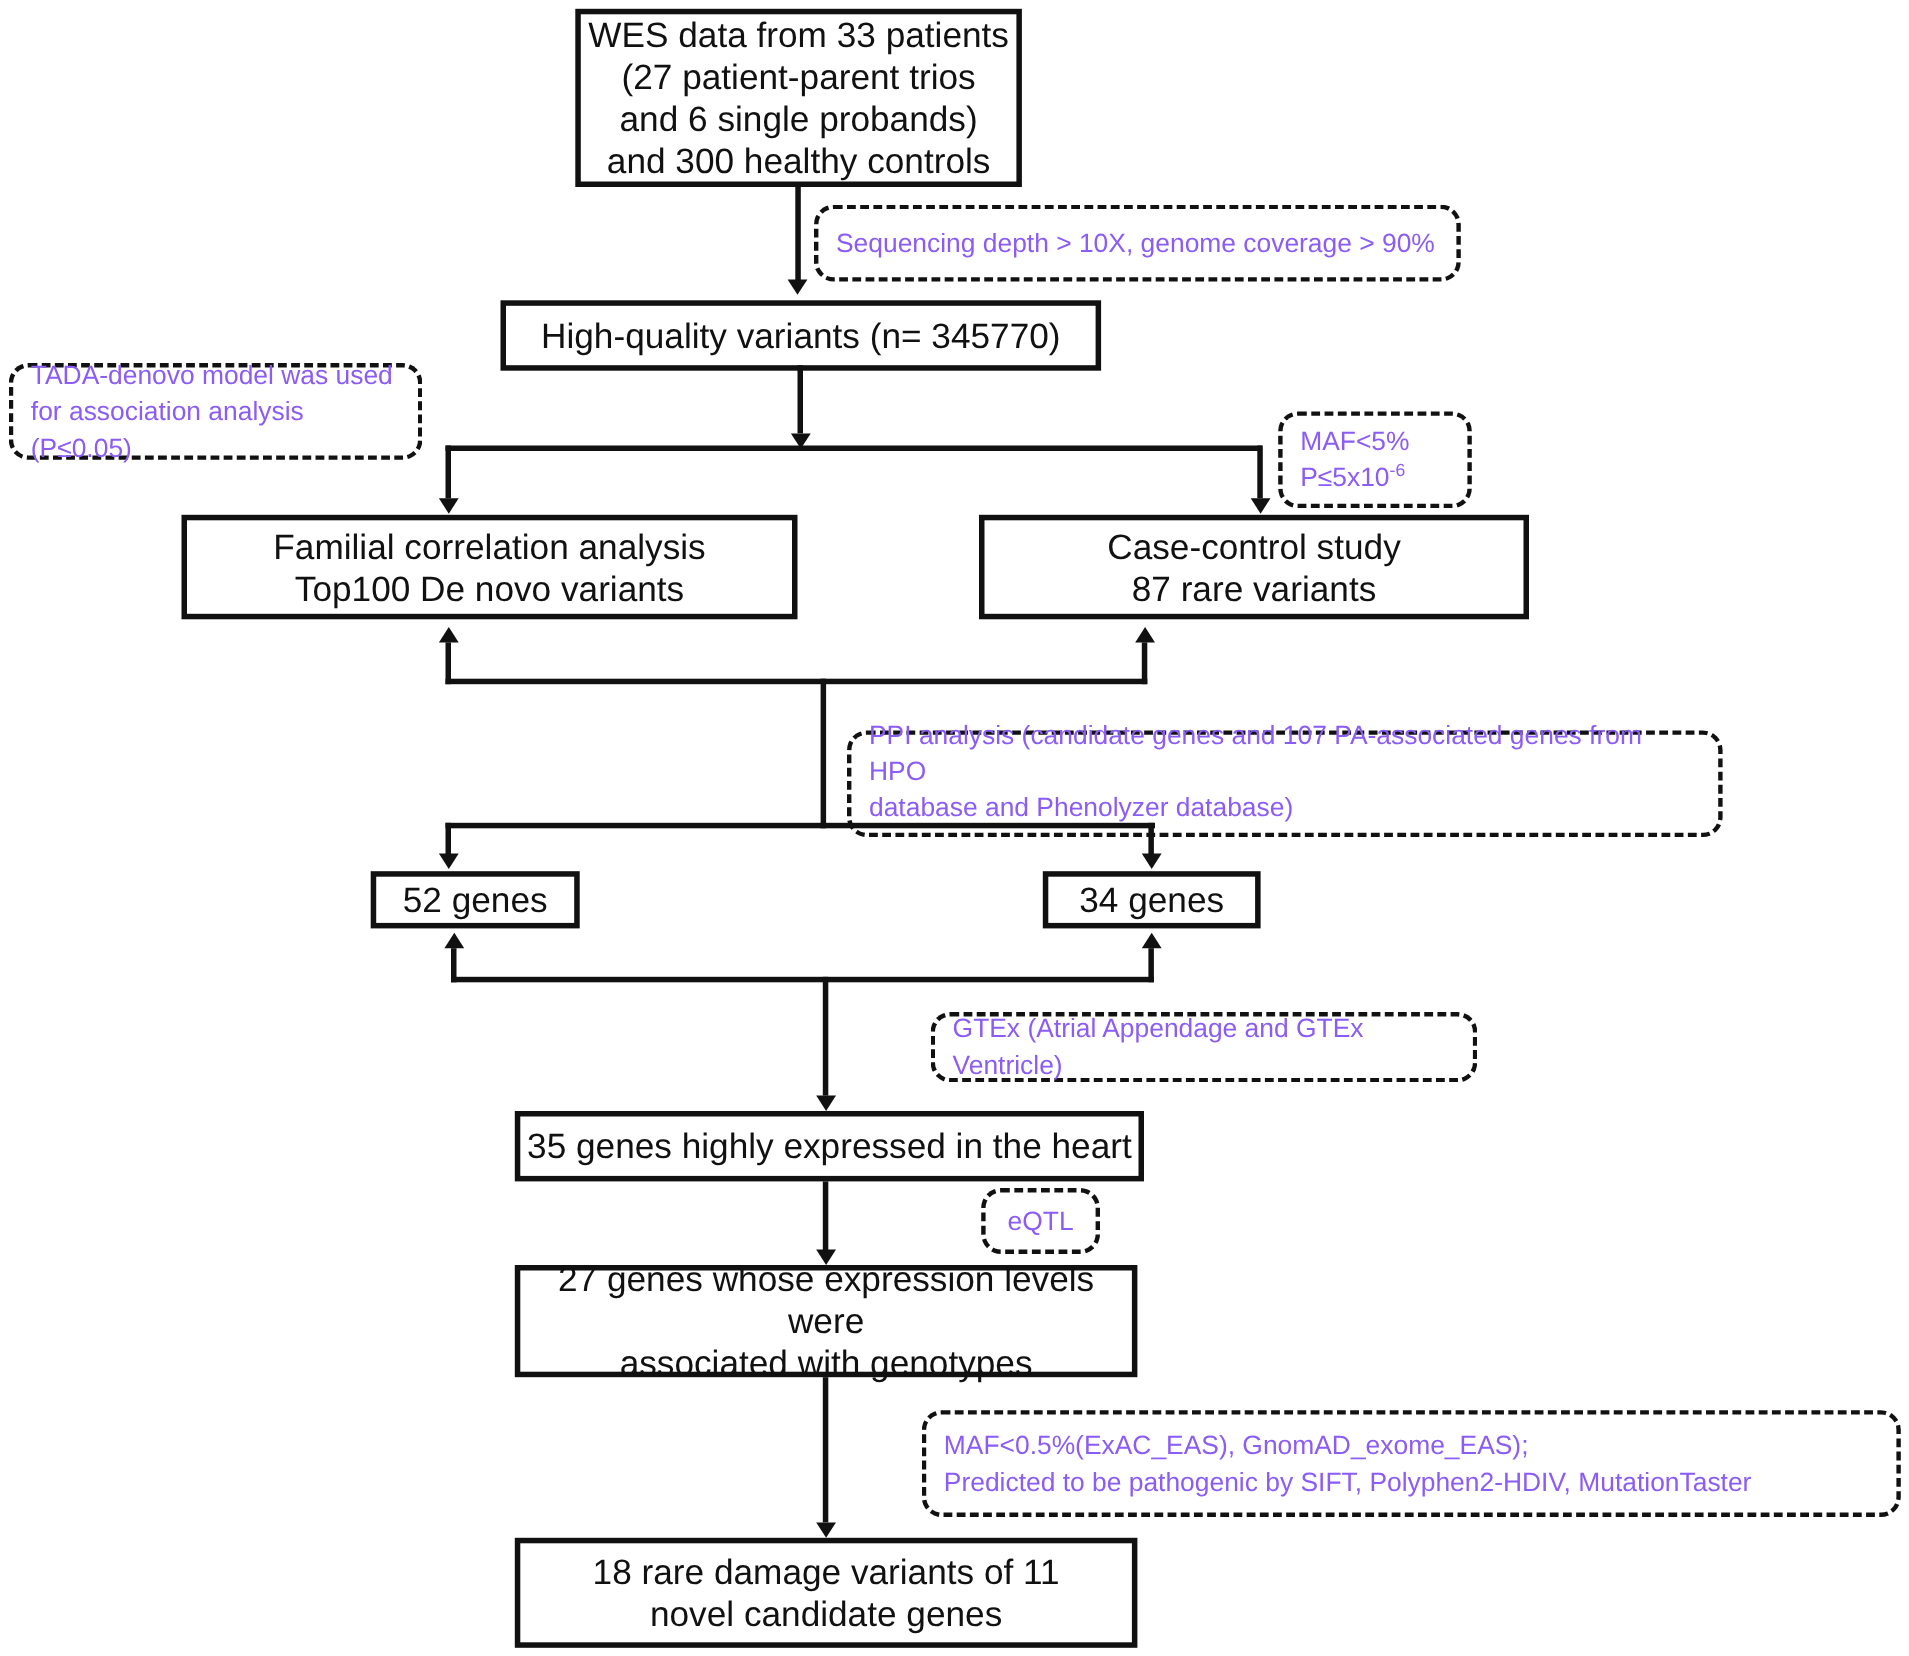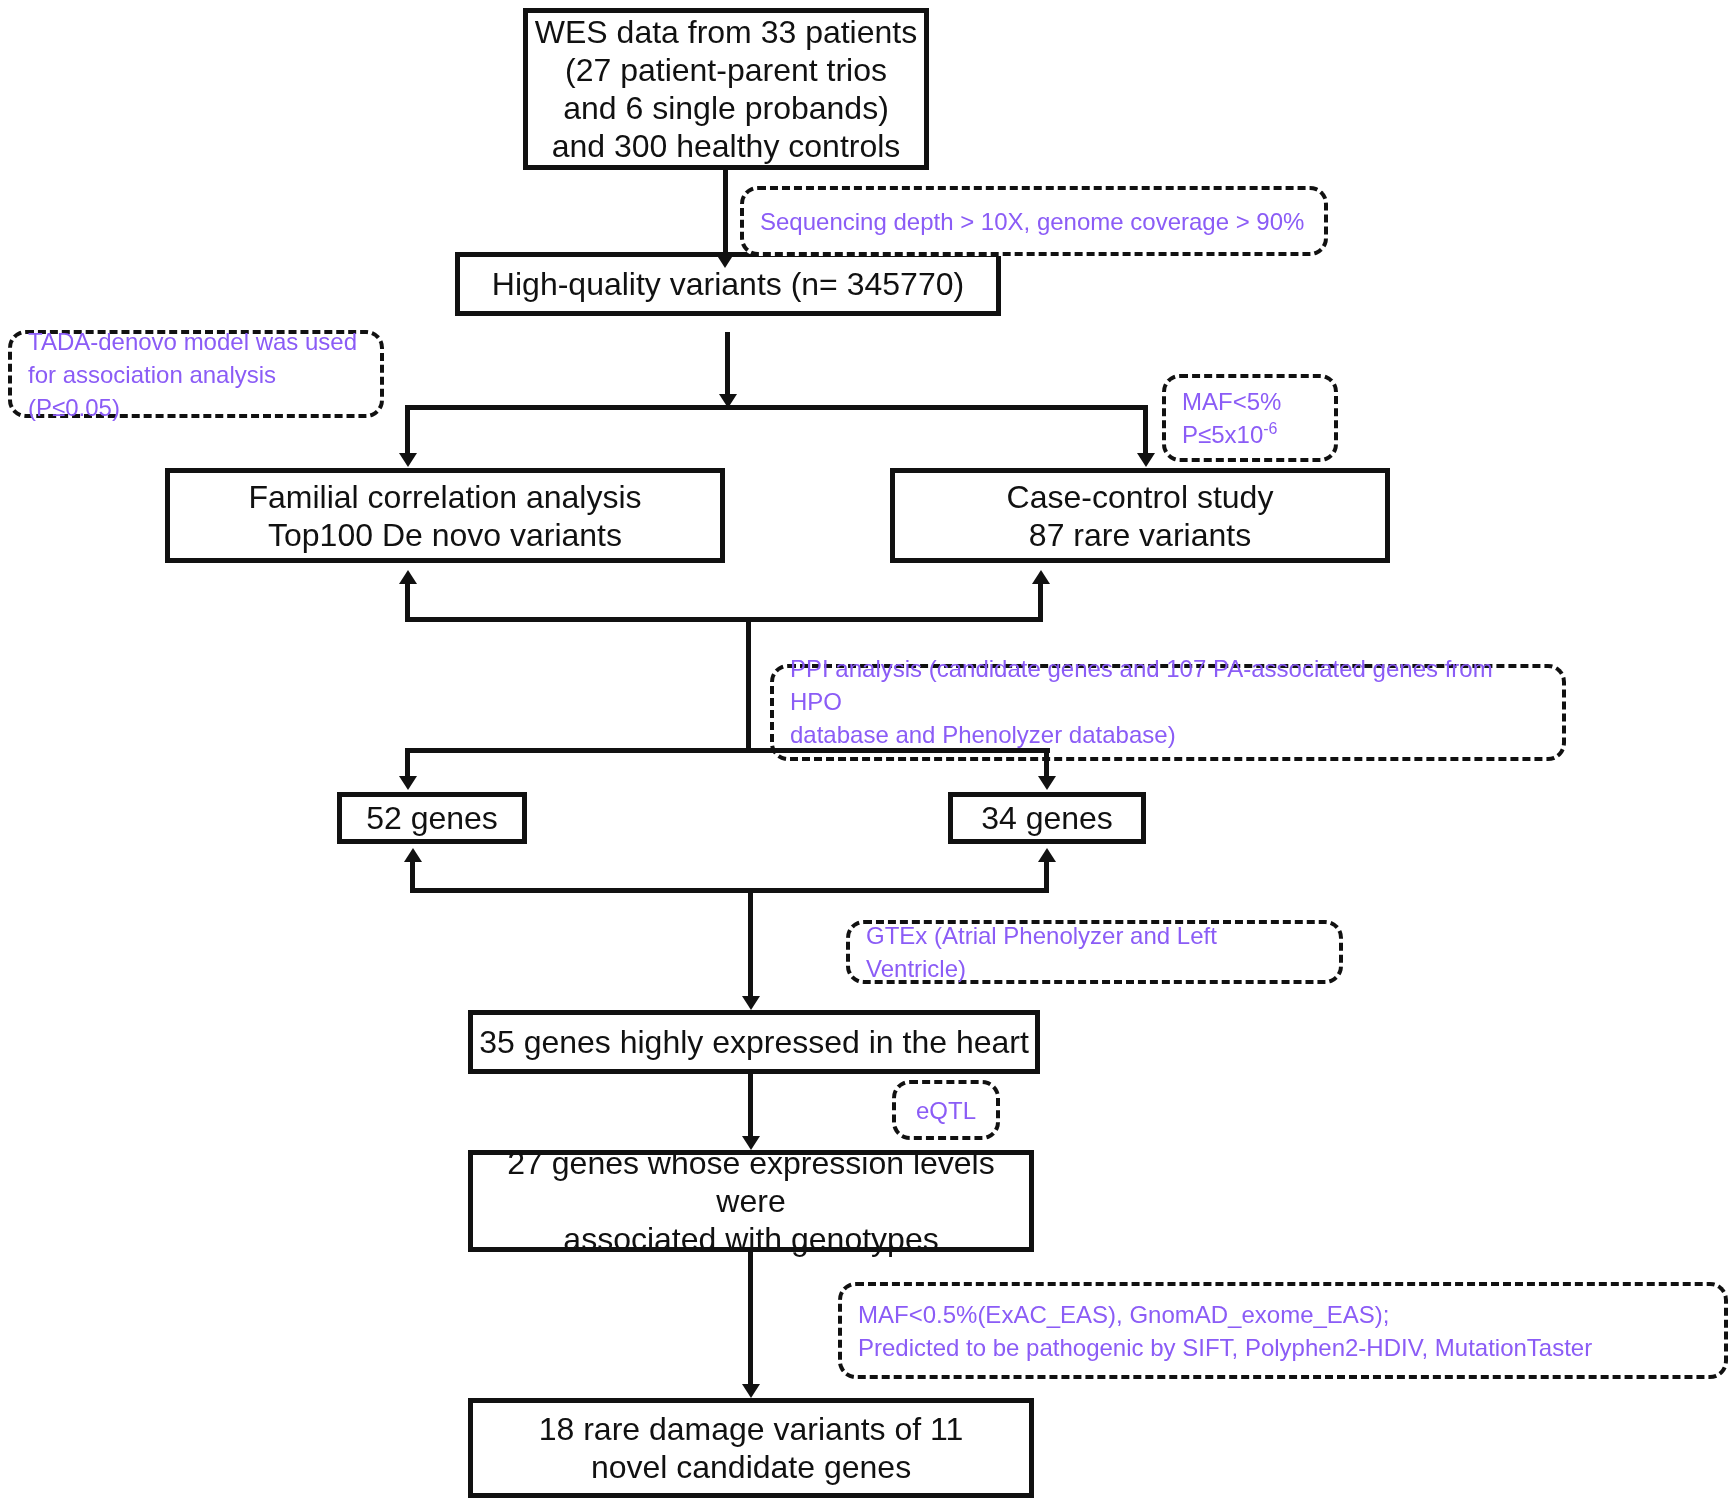--- a/index.html
+++ b/index.html
@@ -51,21 +51,21 @@
 
 <div id="canvas">
 
   <div class="box" style="left:523px;top:8px;width:406px;height:162px;">
     <div>WES data from 33 patients</div>
     <div>(27 patient-parent trios</div>
     <div>and 6 single probands)</div>
     <div>and 300 healthy controls</div>
   </div>
 
-  <div class="box" style="left:455px;top:252px;width:546px;height:64px;">
+  <div class="box" style="left:455px;top:273px;width:546px;height:64px;">
     <div>High-quality variants (n= 345770)</div>
   </div>
 
   <div class="box" style="left:165px;top:468px;width:560px;height:95px;">
     <div>Familial correlation analysis</div>
     <div>Top100 De novo variants</div>
   </div>
 
   <div class="box" style="left:890px;top:468px;width:500px;height:95px;">
     <div>Case-control study</div>
@@ -107,21 +107,21 @@
     <div>MAF&lt;5%</div>
     <div><span>P≤5x10</span><sup>-6</sup></div>
   </div>
 
   <div class="note" style="left:770px;top:664px;width:796px;height:97px;justify-content:flex-end;">
     <div>PPI analysis (candidate genes and 107 PA-associated genes from HPO</div>
     <div>database and Phenolyzer database)</div>
   </div>
 
   <div class="note" style="left:846px;top:920px;width:497px;height:64px;">
-    <div>GTEx (Atrial Phenolyzer and Left Ventricle)</div>
+    <div>GTEx (Atrial Appendage and GTEx Ventricle)</div>
   </div>
 
   <div class="note center" style="left:892px;top:1080px;width:108px;height:60px;">
     <div>eQTL</div>
   </div>
 
   <div class="note" style="left:838px;top:1282px;width:890px;height:97px;">
     <div>MAF&lt;0.5%(ExAC_EAS), GnomAD_exome_EAS);</div>
     <div>Predicted to be pathogenic by SIFT, Polyphen2-HDIV, MutationTaster</div>
   </div>

